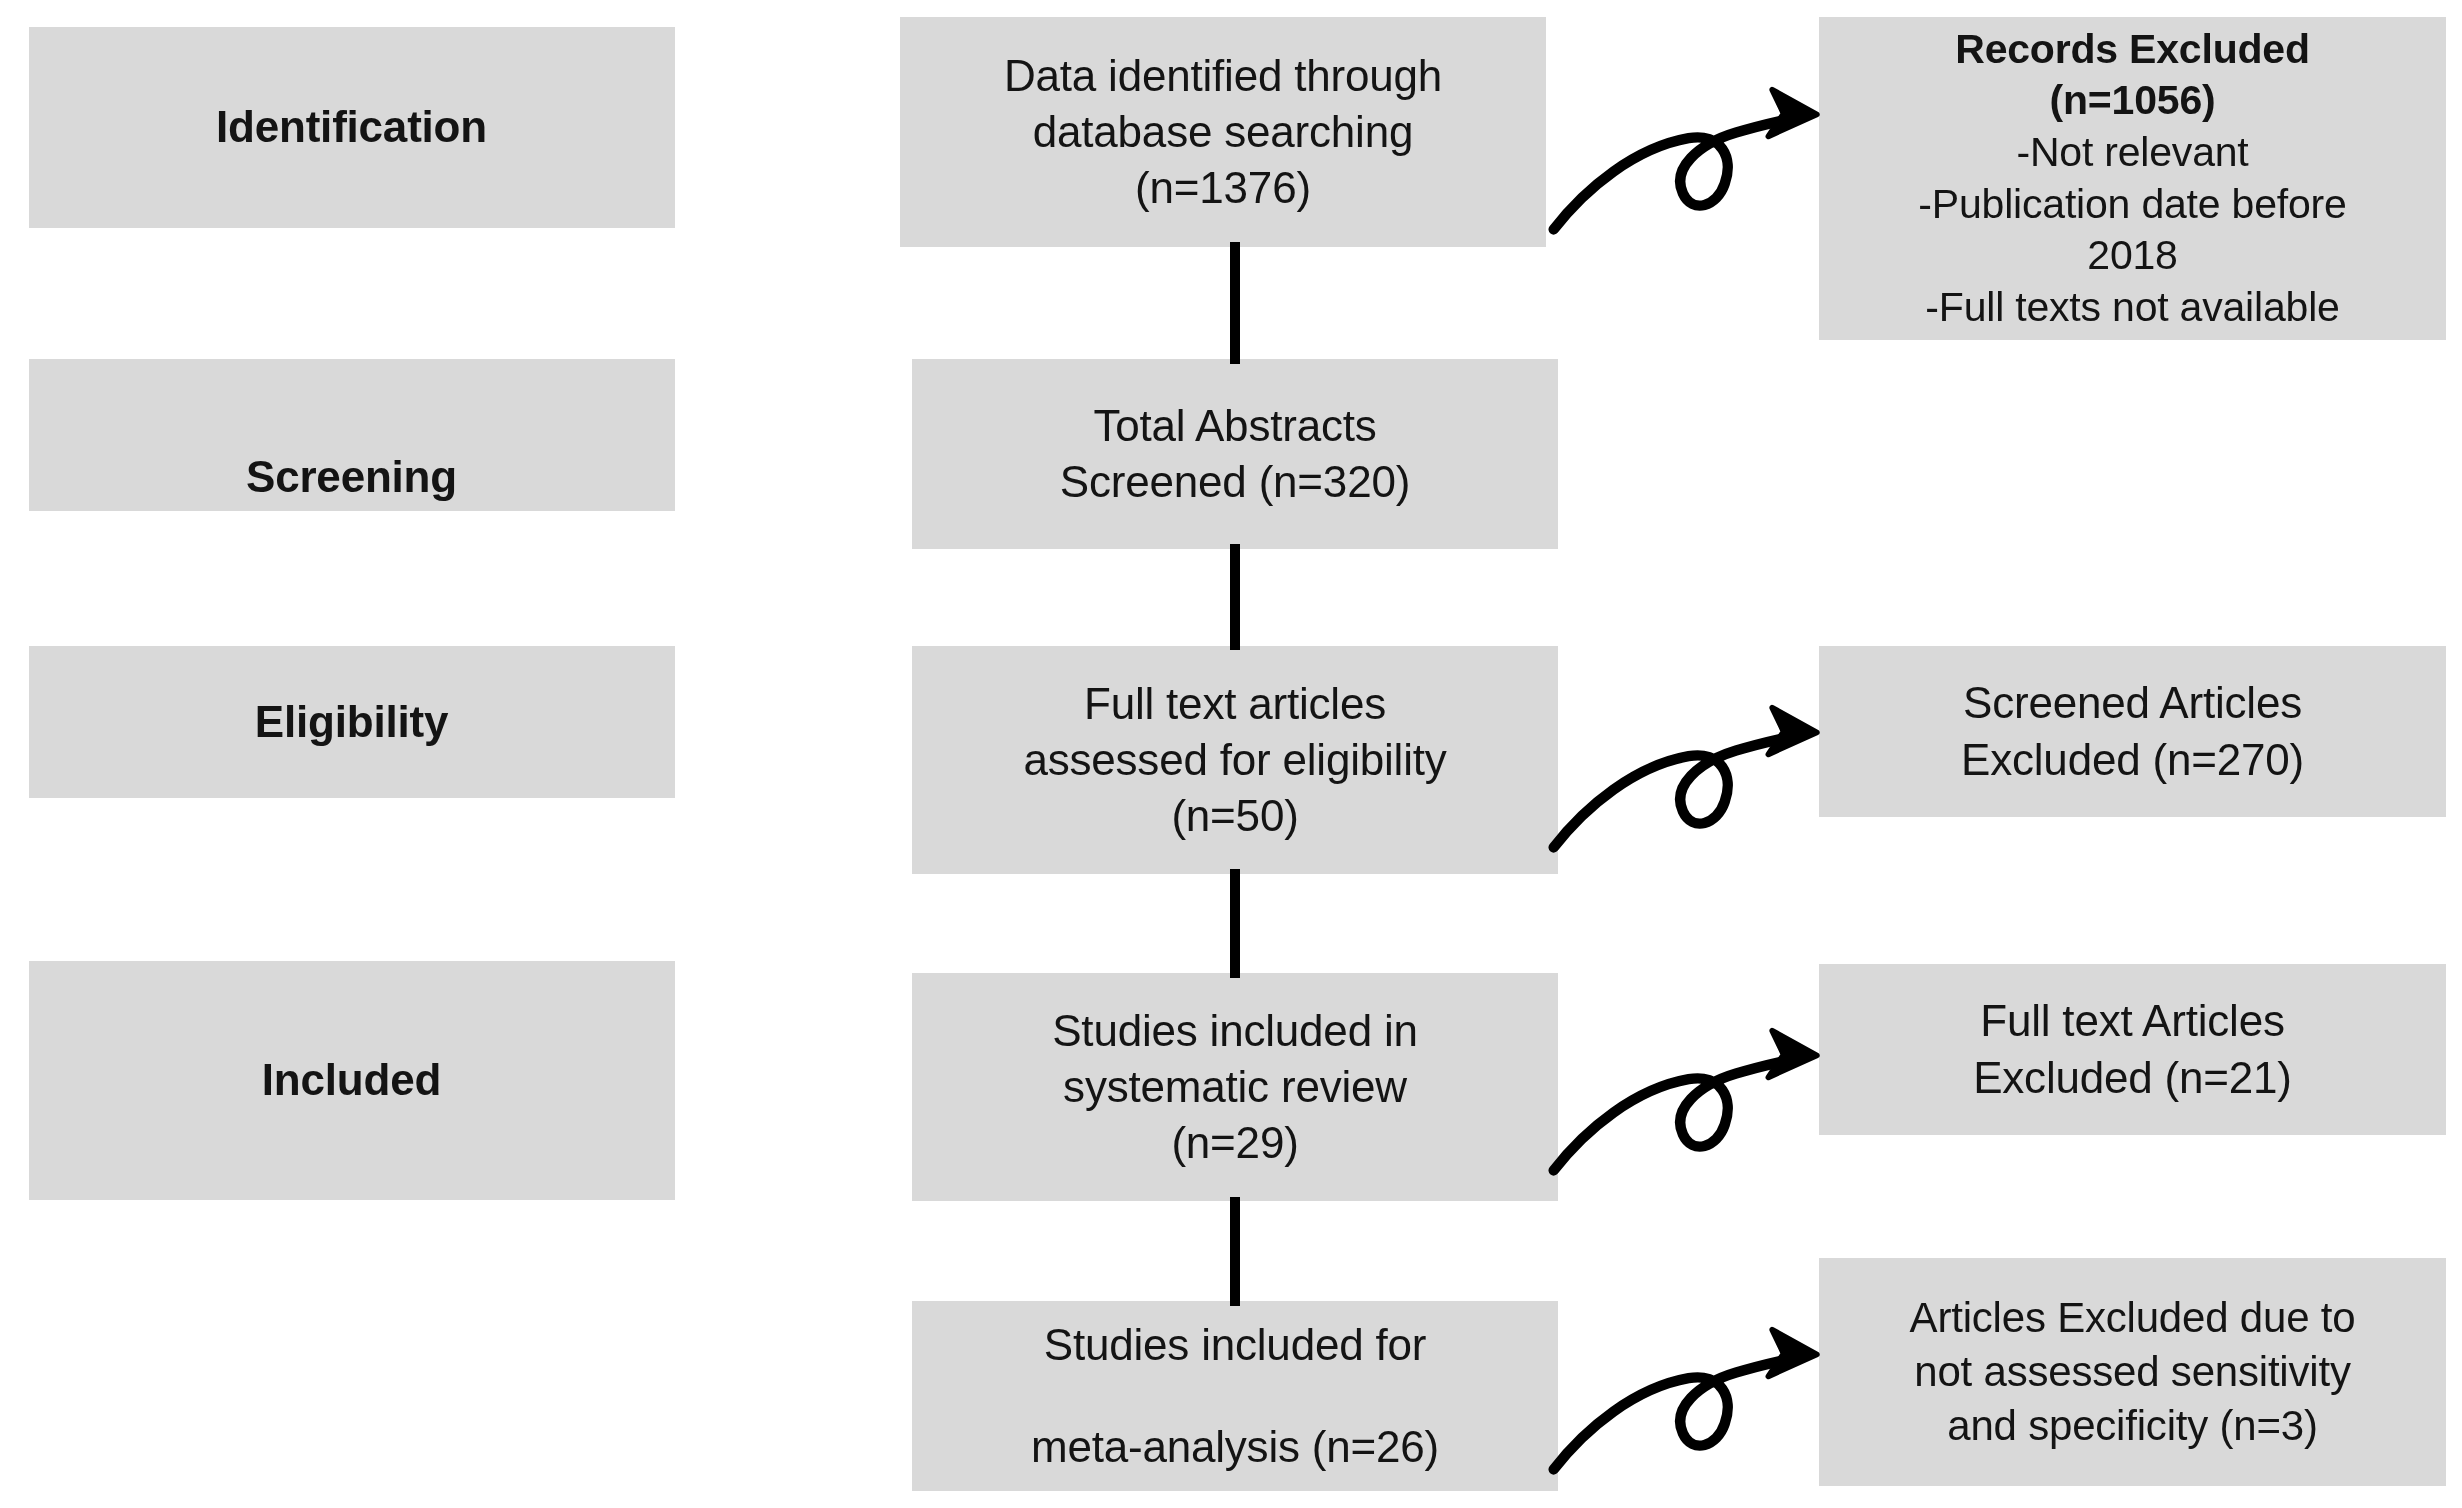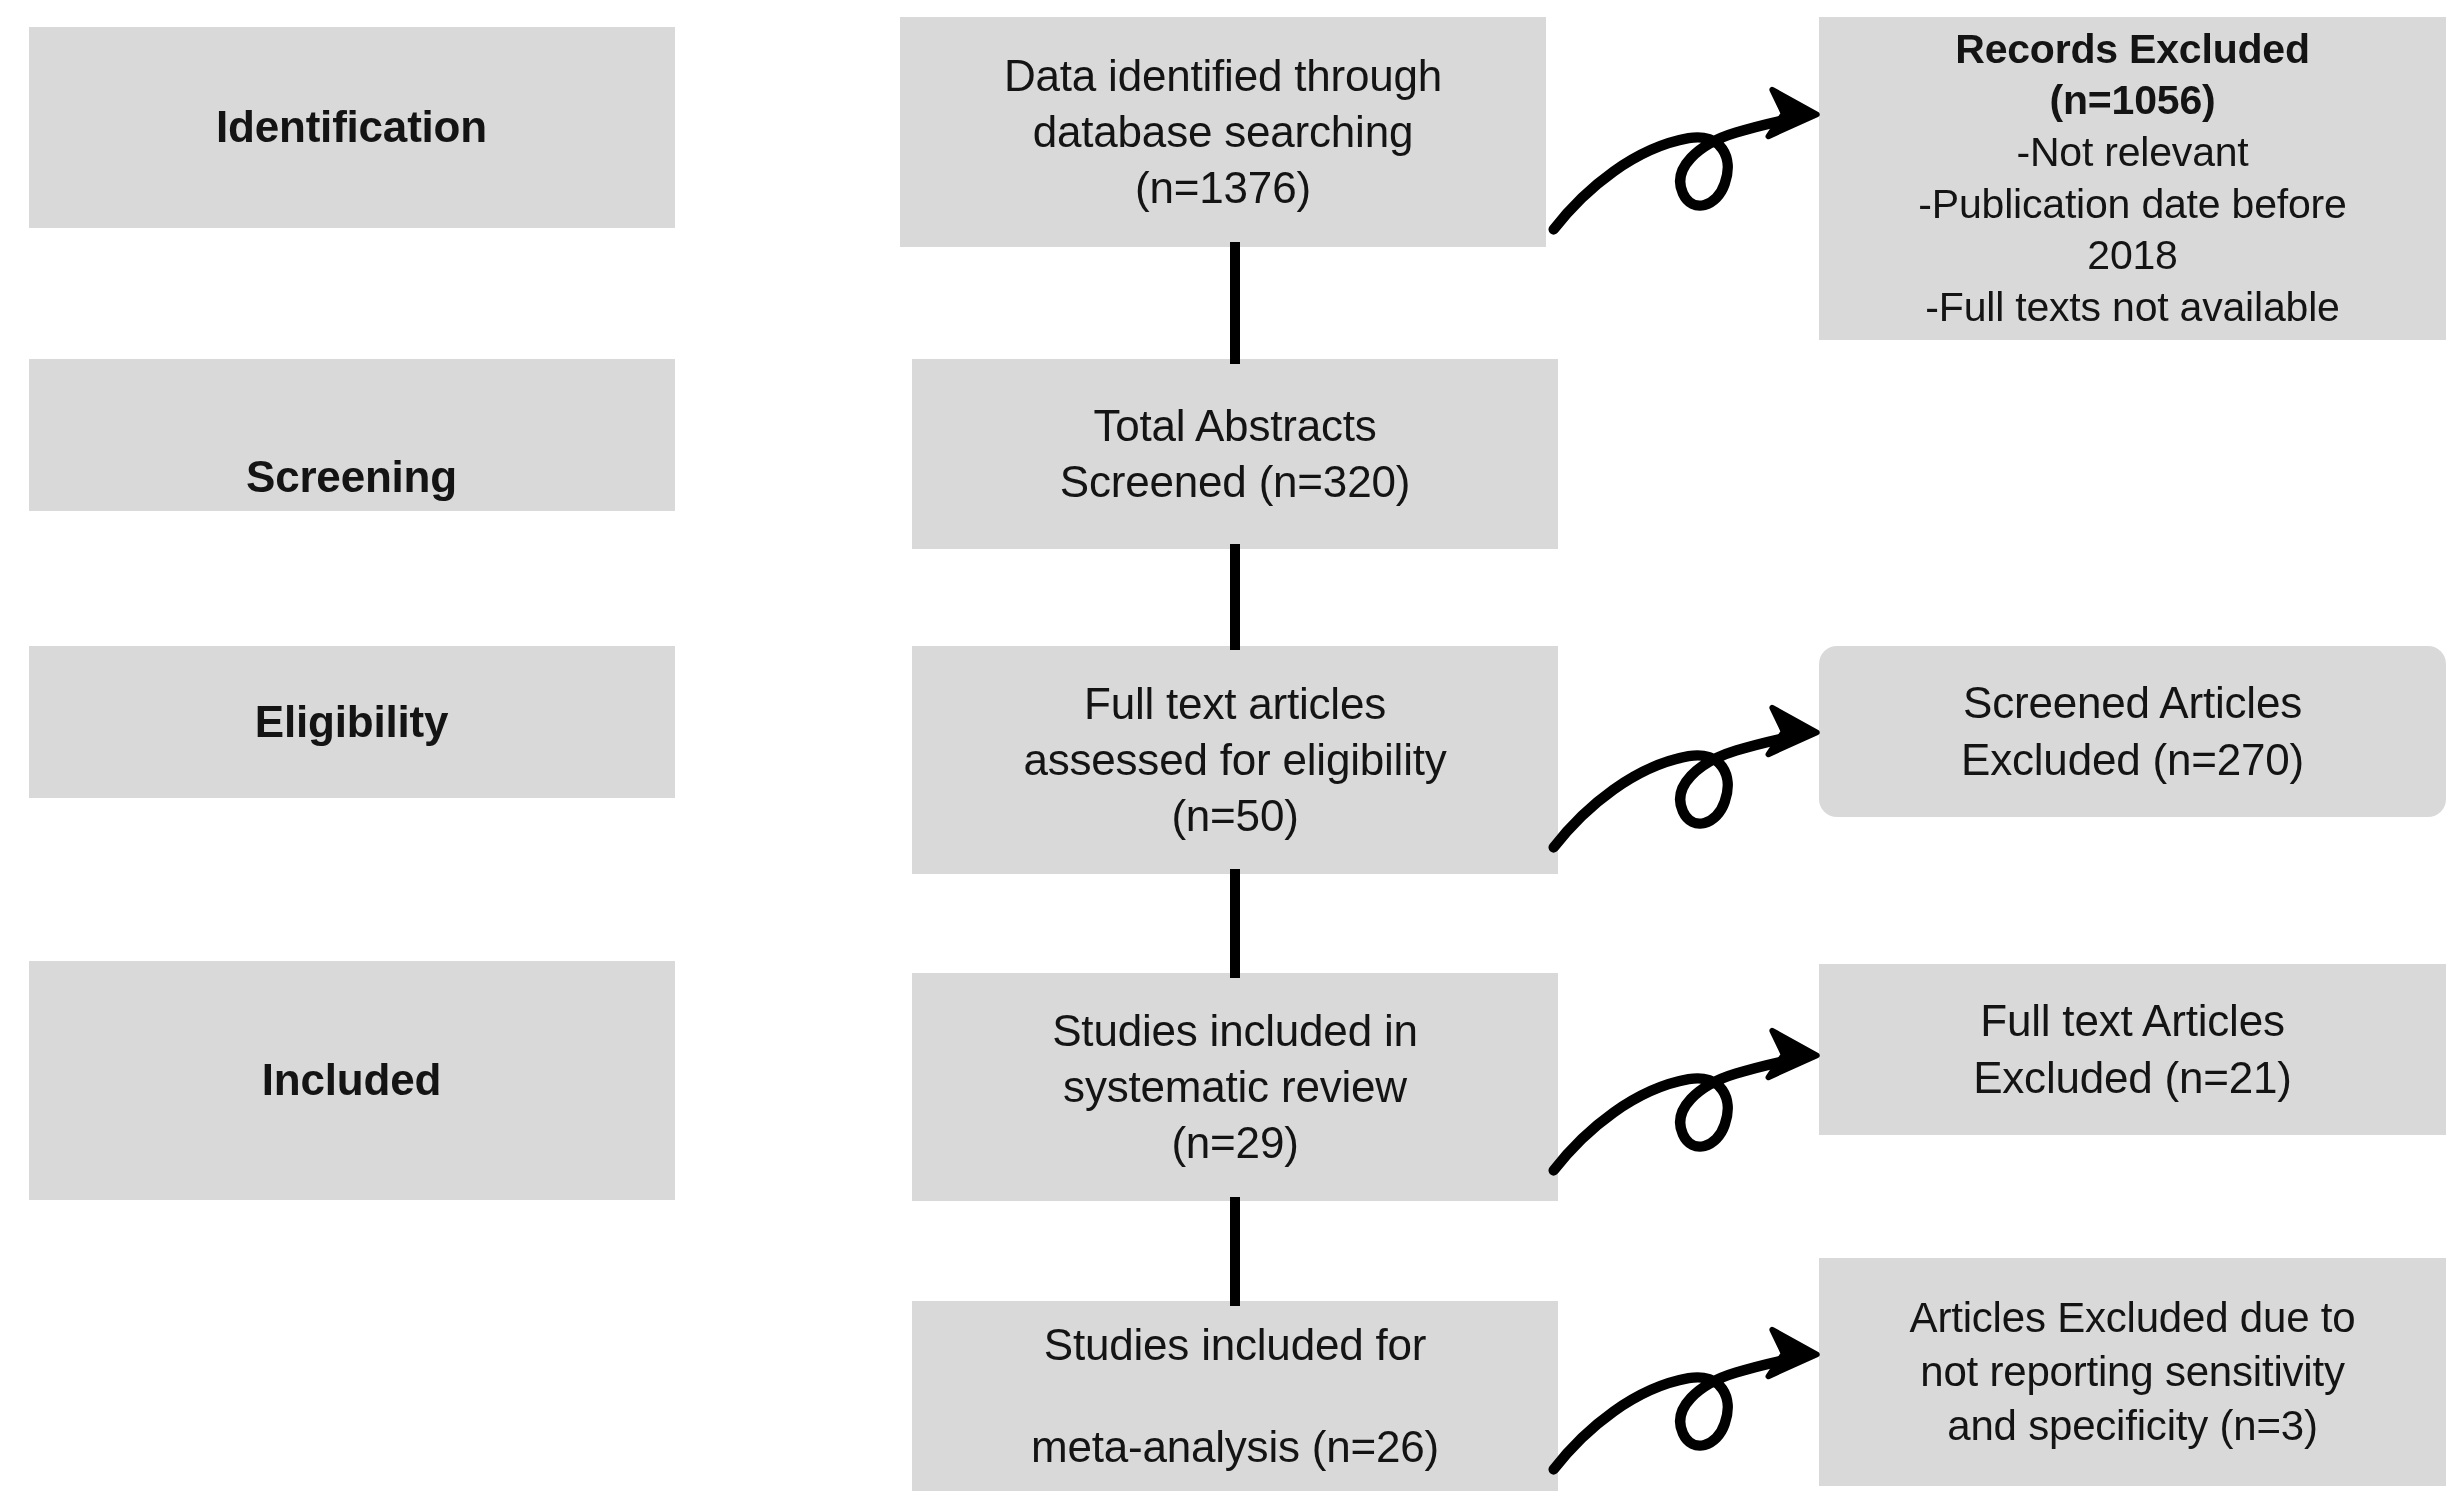--- a/index.html
+++ b/index.html
@@ -53,21 +53,21 @@
 
   
   #flow-identified { left: 900px; top: 17px;   width: 646px; height: 230px; }
   #flow-abstracts  { left: 912px; top: 359px;  width: 646px; height: 190px; }
   #flow-fulltext   { left: 912px; top: 646px;  width: 646px; height: 228px; }
   #flow-included   { left: 912px; top: 973px; width: 646px; height: 228px; }
   #flow-meta       { left: 912px; top: 1301px; width: 646px; height: 190px; gap: 46px; }
 
   
   #excl-records   { left: 1819px; top: 17px;   width: 627px; height: 323px; font-size: 41px; line-height: 1.26; }
-  #excl-screened  { left: 1819px; top: 646px;  width: 627px; height: 171px; border-radius: 18px; }
+  #excl-screened  { left: 1819px; top: 646px;  width: 627px; height: 171px; }
   #excl-fulltext  { left: 1819px; top: 964px; width: 627px; height: 171px; }
   #excl-meta      { left: 1819px; top: 1258px; width: 627px; height: 228px; font-size: 42px; }
 
   
   .vconnector {
     position: absolute;
     width: 10.4px;
     background: #000000;
     left: 1230px;
   }
@@ -163,21 +163,21 @@
     <span class="line">Excluded (n=270)</span>
   </div>
 
   <div class="box" id="excl-fulltext">
     <span class="line">Full text Articles</span>
     <span class="line">Excluded (n=21)</span>
   </div>
 
   <div class="box" id="excl-meta">
     <span class="line">Articles Excluded due to</span>
-    <span class="line">not reporting sensitivity</span>
+    <span class="line">not assessed sensitivity</span>
     <span class="line">and specificity (n=3)</span>
   </div>
 
   <div class="vconnector" id="conn-1"></div>
   <div class="vconnector" id="conn-2"></div>
   <div class="vconnector" id="conn-3"></div>
   <div class="vconnector" id="conn-4"></div>
 
   <div class="loop-arrow" id="arrow-1">
     <svg width="285" height="171" viewBox="0 0 300 180">

